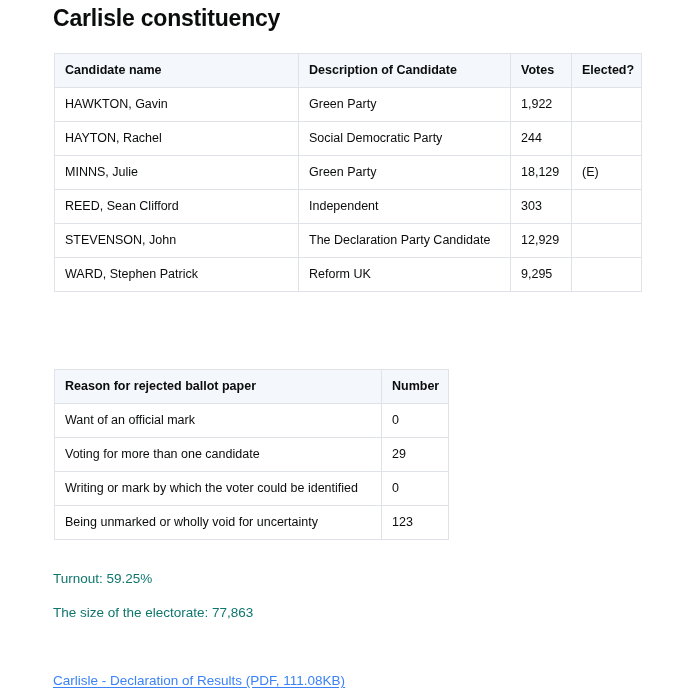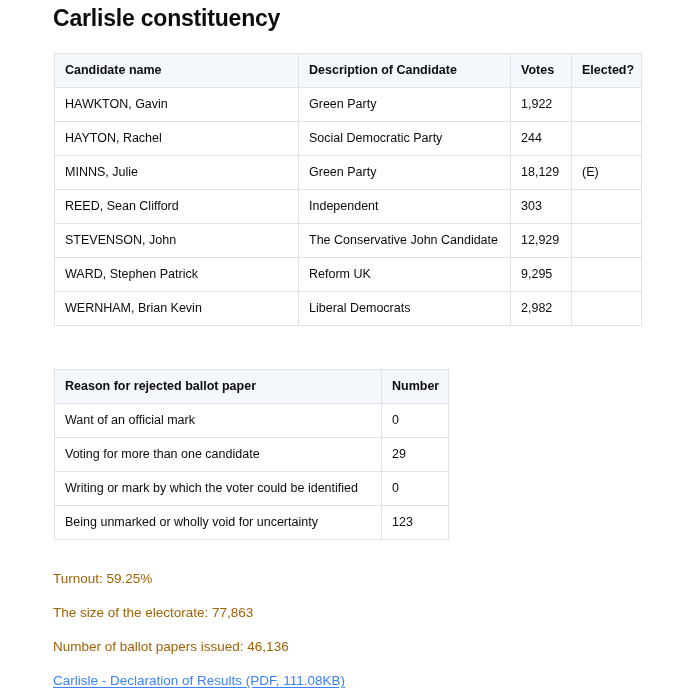--- a/index.html
+++ b/index.html
@@ -83,21 +83,21 @@
   #rejected-table col.r-reason { width: 327px; }
   #rejected-table col.r-number { width: 67px;  }
 
   
   .summary-line {
     position: absolute;
     left: 53px;
     margin: 0;
     font-size: 13.5px;
     line-height: 18px;
-    color: #a16207;
+    color: #0f766e;
     white-space: nowrap;
   }
   #summary-turnout    { top: 570px; }
   #summary-electorate { top: 604px; }
   #summary-ballots    { top: 638px; }
 
   
   .doc-link {
     position: absolute;
     left: 53px;
@@ -153,34 +153,28 @@
         <td>(E)</td>
       </tr>
       <tr>
         <td>REED, Sean Clifford</td>
         <td>Independent</td>
         <td>303</td>
         <td></td>
       </tr>
       <tr>
         <td>STEVENSON, John</td>
-        <td>The Conservative John Candidate</td>
+        <td>The Declaration Party Candidate</td>
         <td>12,929</td>
         <td></td>
       </tr>
       <tr>
         <td>WARD, Stephen Patrick</td>
         <td>Reform UK</td>
         <td>9,295</td>
-        <td></td>
-      </tr>
-      <tr>
-        <td>WERNHAM, Brian Kevin</td>
-        <td>Liberal Democrats</td>
-        <td>2,982</td>
         <td></td>
       </tr>
     </tbody>
   </table>
 
   <table class="data-table" id="rejected-table">
     <colgroup>
       <col class="r-reason">
         <col class="r-number">
     </colgroup>
@@ -205,17 +199,16 @@
       </tr>
       <tr>
         <td>Being unmarked or wholly void for uncertainty</td>
         <td>123</td>
       </tr>
     </tbody>
   </table>
 
   <p class="summary-line" id="summary-turnout">Turnout: 59.25%</p>
   <p class="summary-line" id="summary-electorate">The size of the electorate: 77,863</p>
-  <p class="summary-line" id="summary-ballots">Number of ballot papers issued: 46,136</p>
 
   <a class="doc-link" href="#">Carlisle - Declaration of Results (PDF, 111.08KB)</a>
 
 </div>
 
 </body></html>

